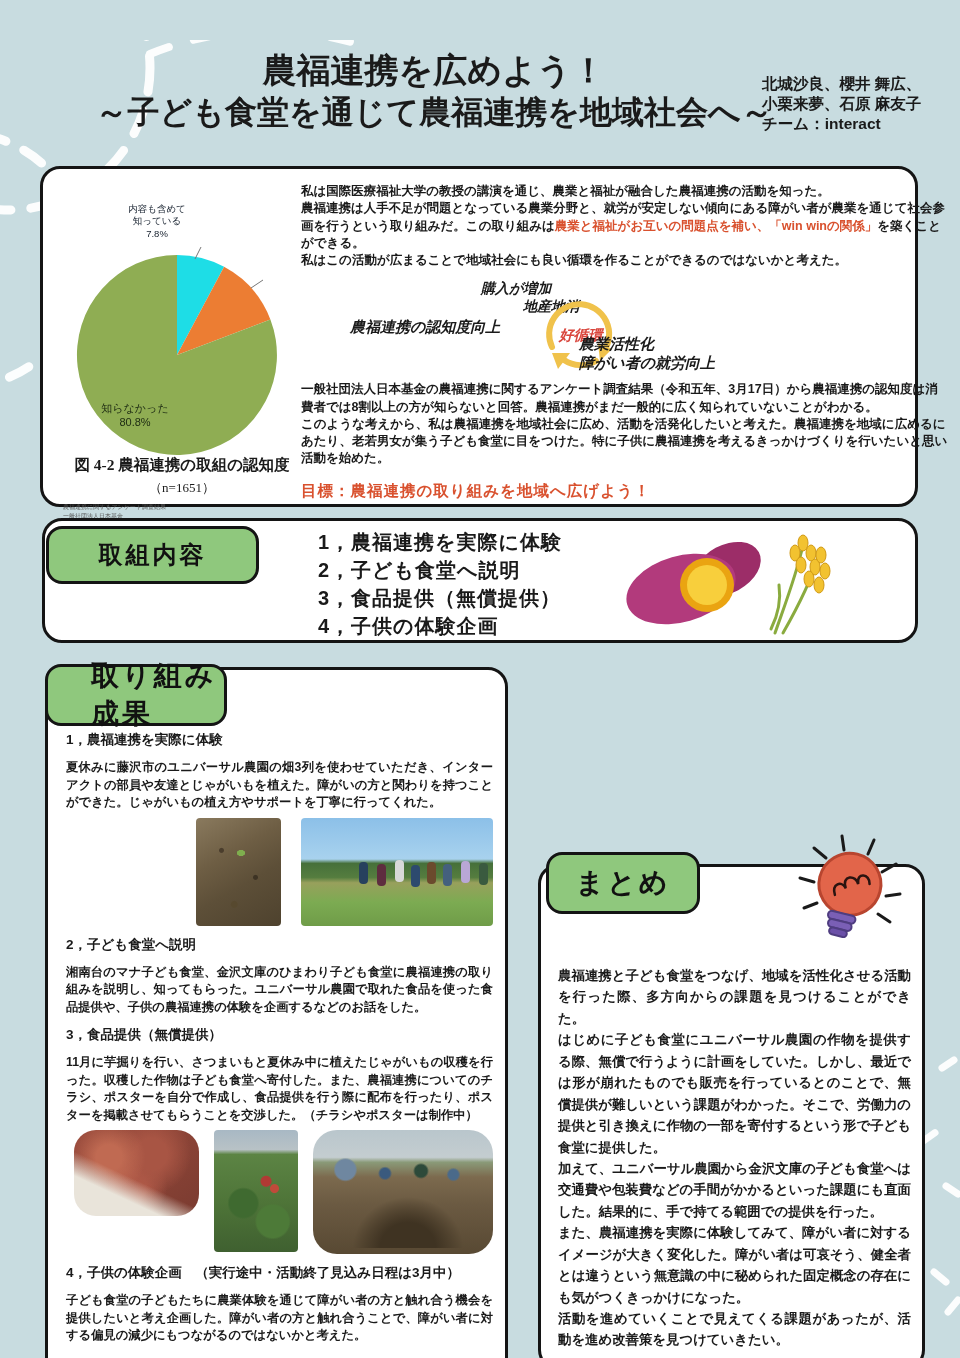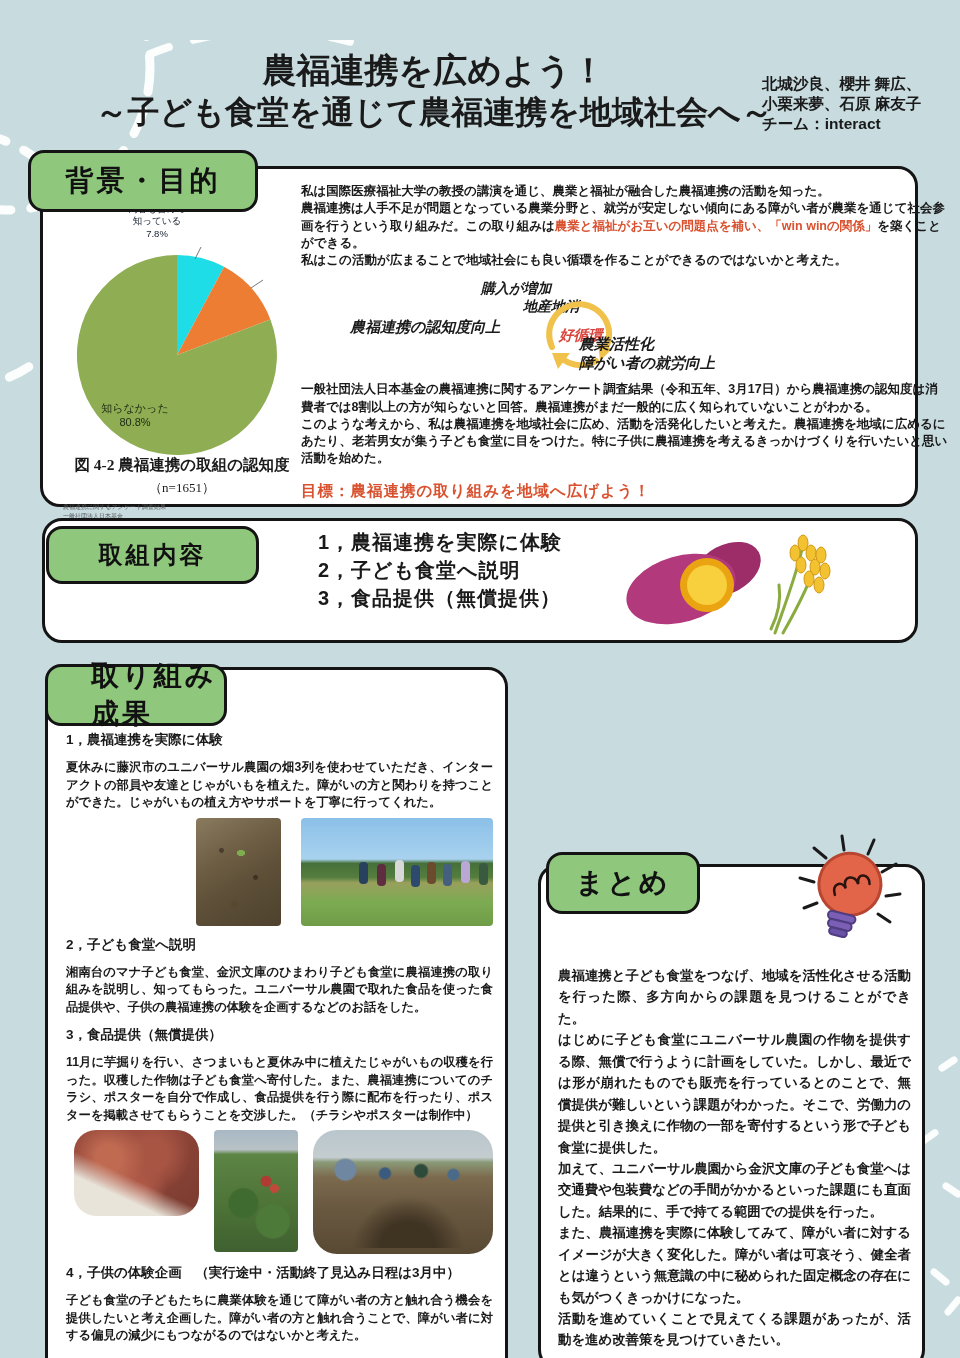--- a/index.html
+++ b/index.html
@@ -139,23 +139,20 @@
   <div class="title-block">
     <div class="title-l1">農福連携を広めよう！</div>
     <div class="title-l2">～子ども食堂を通じて農福連携を地域社会へ～</div>
   </div>
   <div class="authors">
     <div>北城沙良、櫻井 舞広、</div>
     <div>小栗来夢、石原 麻友子</div>
     <div>チーム：interact</div>
   </div>
 
-  <div class="tab" id="tab-bg">
-    <span>背景・目的</span>
-  </div>
   <div class="panel" id="panel-bg">
 
     <div class="chart-wrap">
       <div class="pie-label pie-label-top">内容も含めて
 知っている
 7.8%</div>
       <svg class="pie-svg" width="224" height="224" viewBox="0 0 224 224">
         <path d="M112,112 L112,12 A100,100 0 0 1 159.1,23.8 Z" fill="#1edde6"></path>
         <path d="M112,112 L159.1,23.8 A100,100 0 0 1 205.4,76.4 Z" fill="#ec7d33"></path>
         <path d="M112,112 L205.4,76.4 A100,100 0 1 1 112,12 Z" fill="#8fad53"></path>
@@ -202,20 +199,21 @@
   </div>
 
   <div class="tab" id="tab-act">
     <span>取組内容</span>
   </div>
   <div class="panel" id="panel-act">
     <div class="act-list">
       <div>1，農福連携を実際に体験</div>
       <div>2，子ども食堂へ説明</div>
       <div>3，食品提供（無償提供）</div>
+      <div>4，子供の体験企画</div>
     </div>
     <svg class="potato-svg" width="160" height="96" viewBox="0 0 160 96">
       <ellipse cx="112" cy="34" rx="36" ry="24" fill="#9c2d68" transform="rotate(-28 112 34)"></ellipse>
       <ellipse cx="66" cy="54" rx="56" ry="33" fill="#b23a7c" transform="rotate(-16 66 54)"></ellipse>
       <circle cx="92" cy="50" r="27" fill="#eaa411"></circle>
       <circle cx="92" cy="50" r="20" fill="#f8cf3c"></circle>
     </svg>
     <svg class="rice-svg" width="82" height="108" viewBox="0 0 82 108">
       <g stroke="#8aab3f" stroke-width="3" fill="none" stroke-linecap="round">
         <path d="M18 104 C 30 70, 40 44, 46 16"></path>

